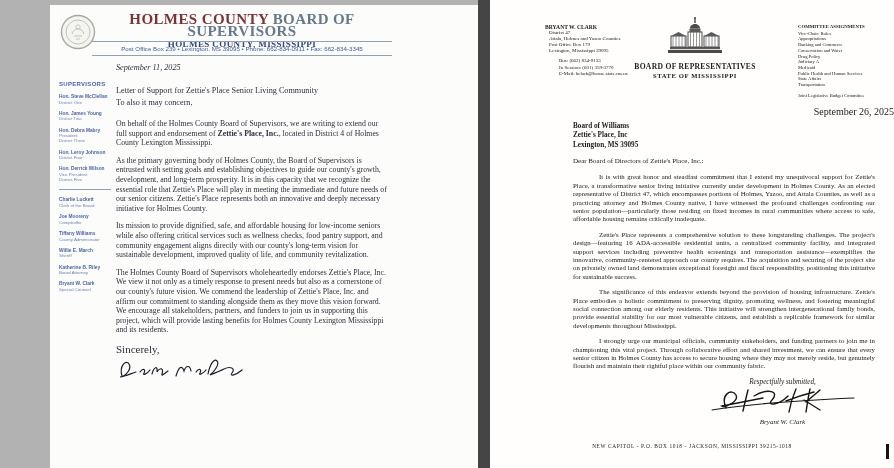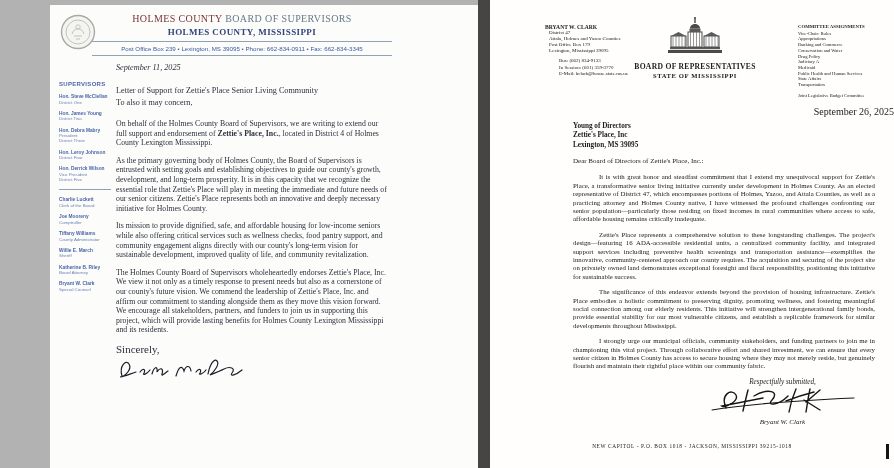--- a/index.html
+++ b/index.html
@@ -6,21 +6,21 @@
   .screen{position:relative;width:894px;height:468px;background:#b2b2b3;overflow:hidden;
           font-family:"Liberation Serif", serif;}
 
   
   .page-left{position:absolute;left:50px;top:5px;width:428px;height:463px;background:#fcfcfa;}
   .divider{position:absolute;left:478px;top:0;width:12px;height:468px;background:#454545;}
 
   .seal{position:absolute;left:10px;top:9px;width:36px;height:36px;}
 
   .lp-titleblock{position:absolute;left:42px;top:8px;width:300px;text-align:center;line-height:12px;}
-  .lp-title1{font-size:10px;font-weight:normal;letter-spacing:.4px;}
+  .lp-title1{font-size:15px;font-weight:bold;letter-spacing:.4px;}
   .lp-title1 .t-strong{color:#7b3434;}
   .lp-title1 .t-rest{color:#66788a;}
   .lp-title2{font-size:9px;font-weight:bold;color:#32457c;letter-spacing:.4px;margin-top:1px;}
 
   .lp-contactbox{position:absolute;left:42px;top:36px;width:300px;border-top:1px solid #8fa3b8;
                  border-bottom:1px solid #8fa3b8;padding:3px 0;text-align:center;
                  font-family:"Liberation Sans",sans-serif;font-size:6.2px;color:#3a5aa5;}
 
   .lp-sidebar{position:absolute;left:9px;top:76px;width:54px;
               font-family:"Liberation Sans",sans-serif;color:#4a66a8;}
@@ -218,21 +218,21 @@
       <div>Public Health and Human Services</div>
       <div>State Affairs</div>
       <div>Transportation</div>
       <div class="cm-joint">Joint Legislative Budget Committee</div>
     </div>
 
     <div class="rp-date">September 26, 2025</div>
 
     <div class="rp-body">
       <div class="rp-recipient">
-        <div>Young of Directors</div>
+        <div>Board of Williams</div>
         <div>Zettie's Place, Inc</div>
         <div>Lexington, MS 39095</div>
       </div>
       <div class="rp-salutation">Dear Board of Directors of Zettie's Place, Inc.:</div>
       <p class="body">It is with great honor and steadfast commitment that I extend my unequivocal support for Zettie's Place, a transformative senior living initiative currently under development in Holmes County. As an elected representative of District 47, which encompasses portions of Holmes, Yazoo, and Attala Counties, as well as a practicing attorney and Holmes County native, I have witnessed the profound challenges confronting our senior population—particularly those residing on fixed incomes in rural communities where access to safe, affordable housing remains critically inadequate.</p>
       <p class="body">Zettie's Place represents a comprehensive solution to these longstanding challenges. The project's design—featuring 16 ADA-accessible residential units, a centralized community facility, and integrated support services including preventive health screenings and transportation assistance—exemplifies the innovative, community-centered approach our county requires. The acquisition and securing of the project site on privately owned land demonstrates exceptional foresight and fiscal responsibility, positioning this initiative for sustainable success.</p>
       <p class="body">The significance of this endeavor extends beyond the provision of housing infrastructure. Zettie's Place embodies a holistic commitment to preserving dignity, promoting wellness, and fostering meaningful social connection among our elderly residents. This initiative will strengthen intergenerational family bonds, provide essential stability for our most vulnerable citizens, and establish a replicable framework for similar developments throughout Mississippi.</p>
       <p class="body">I strongly urge our municipal officials, community stakeholders, and funding partners to join me in championing this vital project. Through collaborative effort and shared investment, we can ensure that every senior citizen in Holmes County has access to secure housing where they may not merely reside, but genuinely flourish and maintain their rightful place within our community fabric.</p>
     </div>
 

